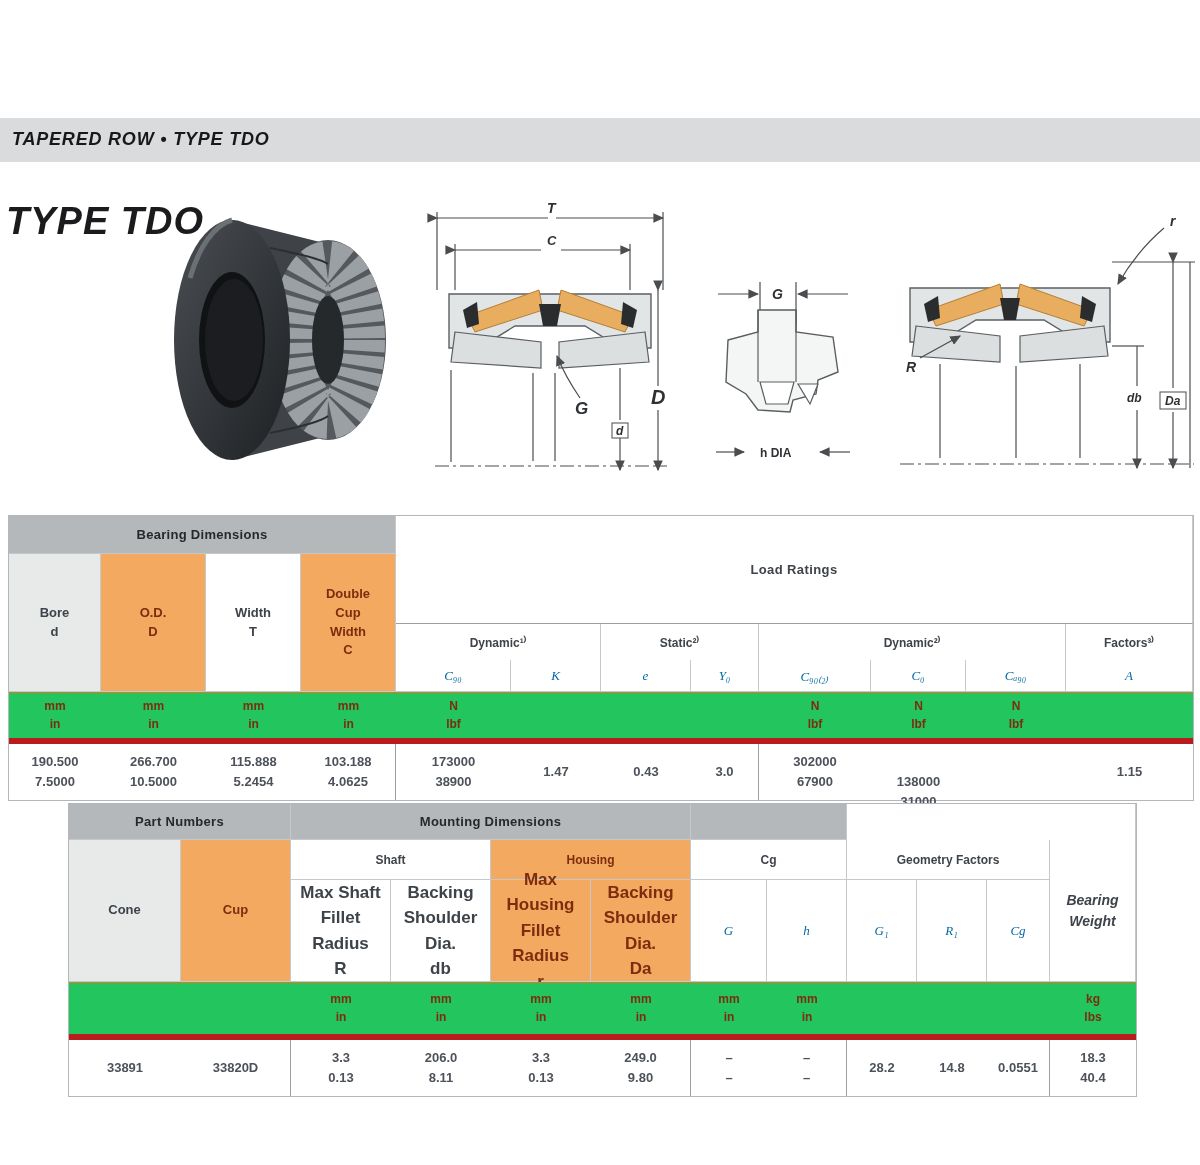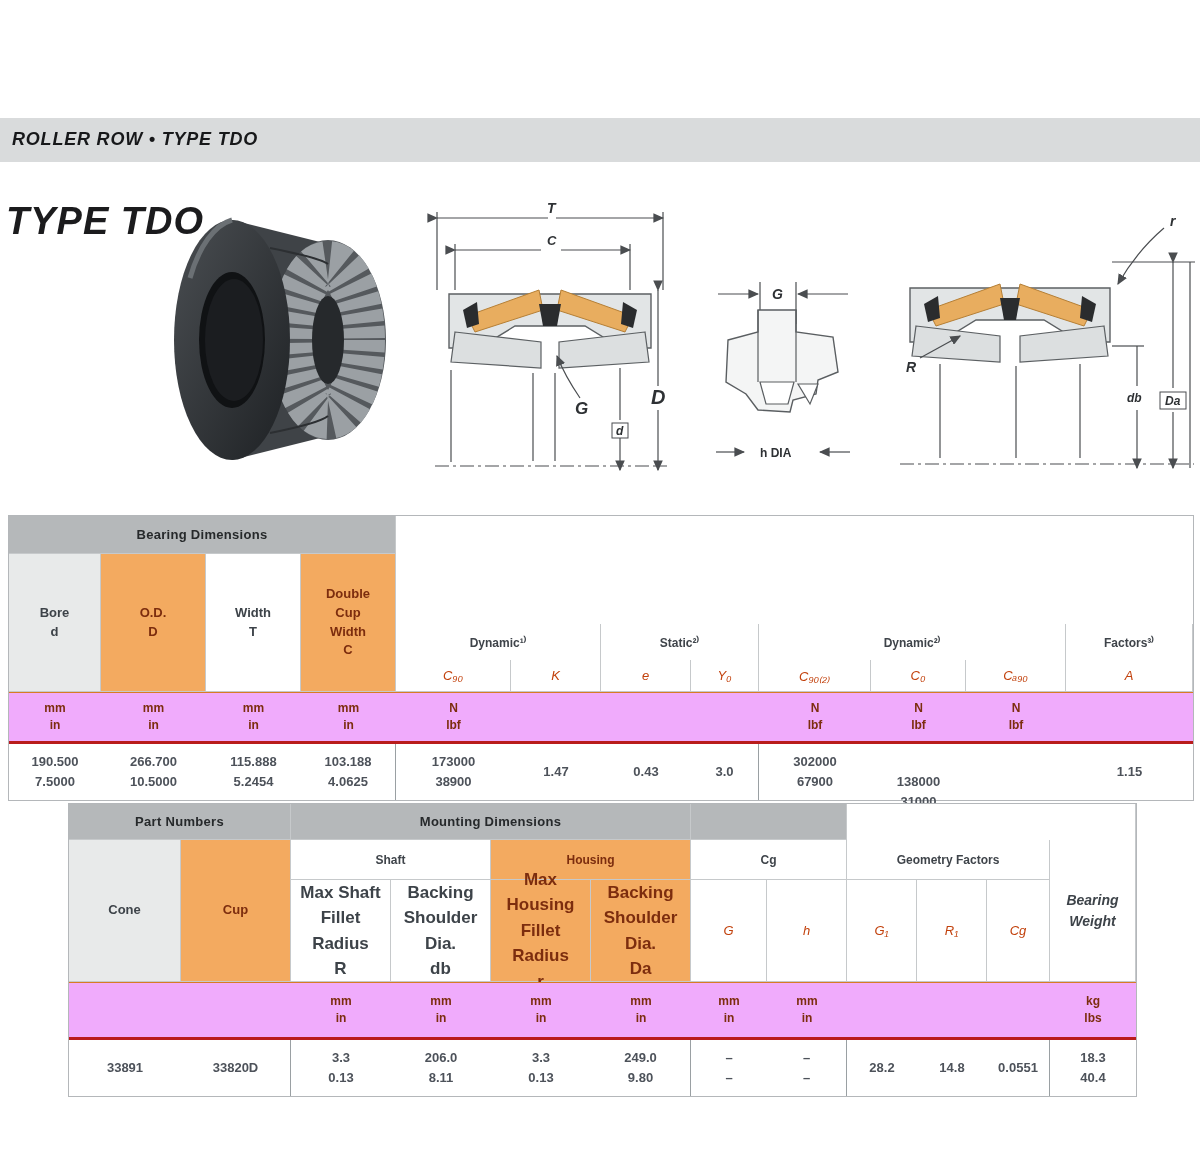--- a/index.html
+++ b/index.html
@@ -23,37 +23,37 @@
   .t2{position:absolute;left:68px;top:803px;display:grid;border:1px solid #b4b7ba;
       grid-template-columns:112px 110px 100px 100px 100px 100px 76px 80px 70px 70px 63px 86px;
       grid-template-rows:36px 40px 102px 58px 56px;background:#fff;}
   .gray{background:#b5b8ba;font-weight:700;color:#26292b;font-size:13px;letter-spacing:.3px;}
   .lightH{background:#e8eaea;}
   .orangeH{background:#f3aa60;}
   .colH{font-weight:700;color:#3d4349;font-size:13px;line-height:1.45;}
   .orangeH.colH, .orangeH.sym{color:#7c2d0e;}
   .grp{font-size:12px;color:#3f444a;font-weight:600;}
   .loadr{font-size:13px;color:#3f444a;font-weight:600;letter-spacing:.4px;}
-  .sym{font-family:Liberation Sans, sans-serif;font-style:italic;font-size:13px;color:#c2410c;}
-  .band{background:#f0abfc;border-top:1px solid #d87c24;border-bottom:3px solid #b91c1c;
+  .sym{font-family:Liberation Serif, serif;font-style:italic;font-size:13px;color:#0369a1;}
+  .band{background:#22c55e;border-top:1px solid #d87c24;border-bottom:6px solid #b91c1c;
         border-right:none;color:#7c2d0e;font-weight:700;font-size:12px;line-height:1.45;}
   .val{color:#4d525a;font-weight:600;font-size:13px;line-height:1.55;
        border-right:none;border-bottom:none;}
   .divR{border-right:1px solid #9aa0a3;}
   .smallH{font-size:17px;line-height:1.5;}
   .svgbox{position:absolute;}
   svg text{font-family:"Liberation Sans",sans-serif;}
 </style>
 </head>
 <body>
 
 <div class="page">
 
   <div class="substrip">
-    <div class="t">ROLLER ROW • TYPE TDO</div>
+    <div class="t">TAPERED ROW • TYPE TDO</div>
   </div>
   <div class="typetdo">TYPE TDO</div>
 
   <div class="svgbox" style="left:170px;top:188px;width:240px;height:305px;">
     <svg width="240" height="305" viewBox="0 0 240 305">
       <defs>
         <linearGradient id="bgrad" x1="0" y1="0" x2="1" y2="1">
           <stop offset="0" stop-color="#4a4e52"></stop>
             <stop offset="1" stop-color="#1e2124"></stop>
         </linearGradient>
@@ -181,20 +181,21 @@
         <line x1="18" y1="268" x2="312" y2="268" stroke-dasharray="14 4 3 4"></line>
       </g>
       <text x="245" y="206" font-size="12" font-weight="bold" font-style="italic" fill="#2e3134">db</text>
       <rect x="278" y="196" width="26" height="17" fill="#ffffff" stroke="#4a4d50" stroke-width="1"></rect>
       <text x="283" y="209" font-size="12" font-weight="bold" font-style="italic" fill="#2e3134">Da</text>
     </svg>
   </div>
 
   <div class="t1">
     <div class="c gray" style="grid-column:1/5;grid-row:1;">Bearing Dimensions</div>
+    <div class="c loadr" style="grid-column:5/13;grid-row:1/3;border-bottom:1px solid #9aa0a3;">Load Ratings</div>
 
     <div class="c lightH colH" style="grid-column:1;grid-row:2/5;">Bore
 d</div>
     <div class="c orangeH colH" style="grid-column:2;grid-row:2/5;">O.D.
 D</div>
     <div class="c colH" style="grid-column:3;grid-row:2/5;">Width
 T</div>
     <div class="c orangeH colH" style="grid-column:4;grid-row:2/5;">Double
 Cup
 Width

